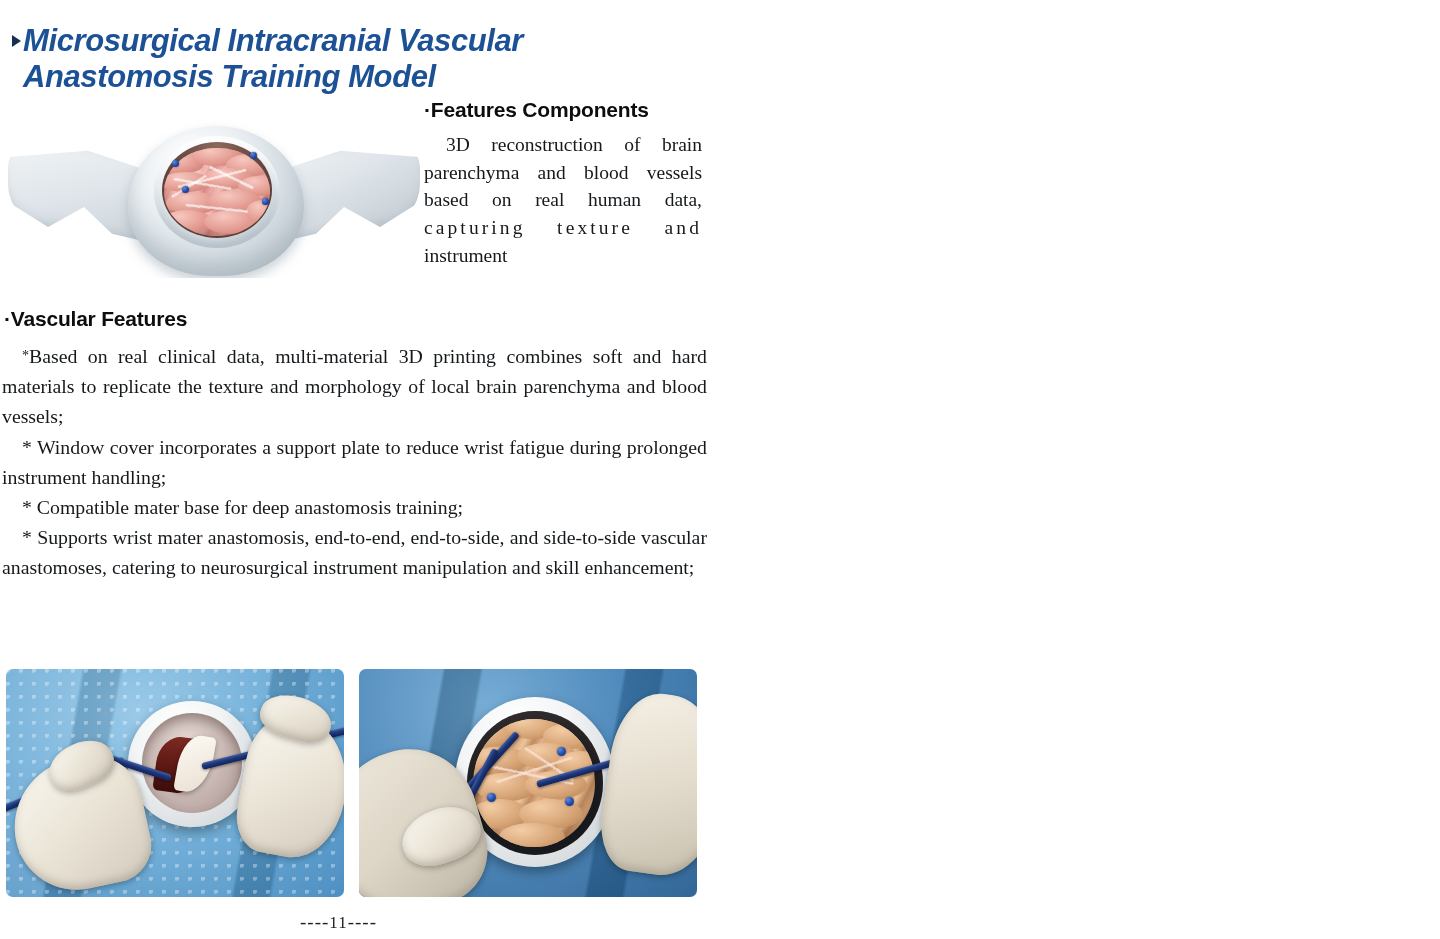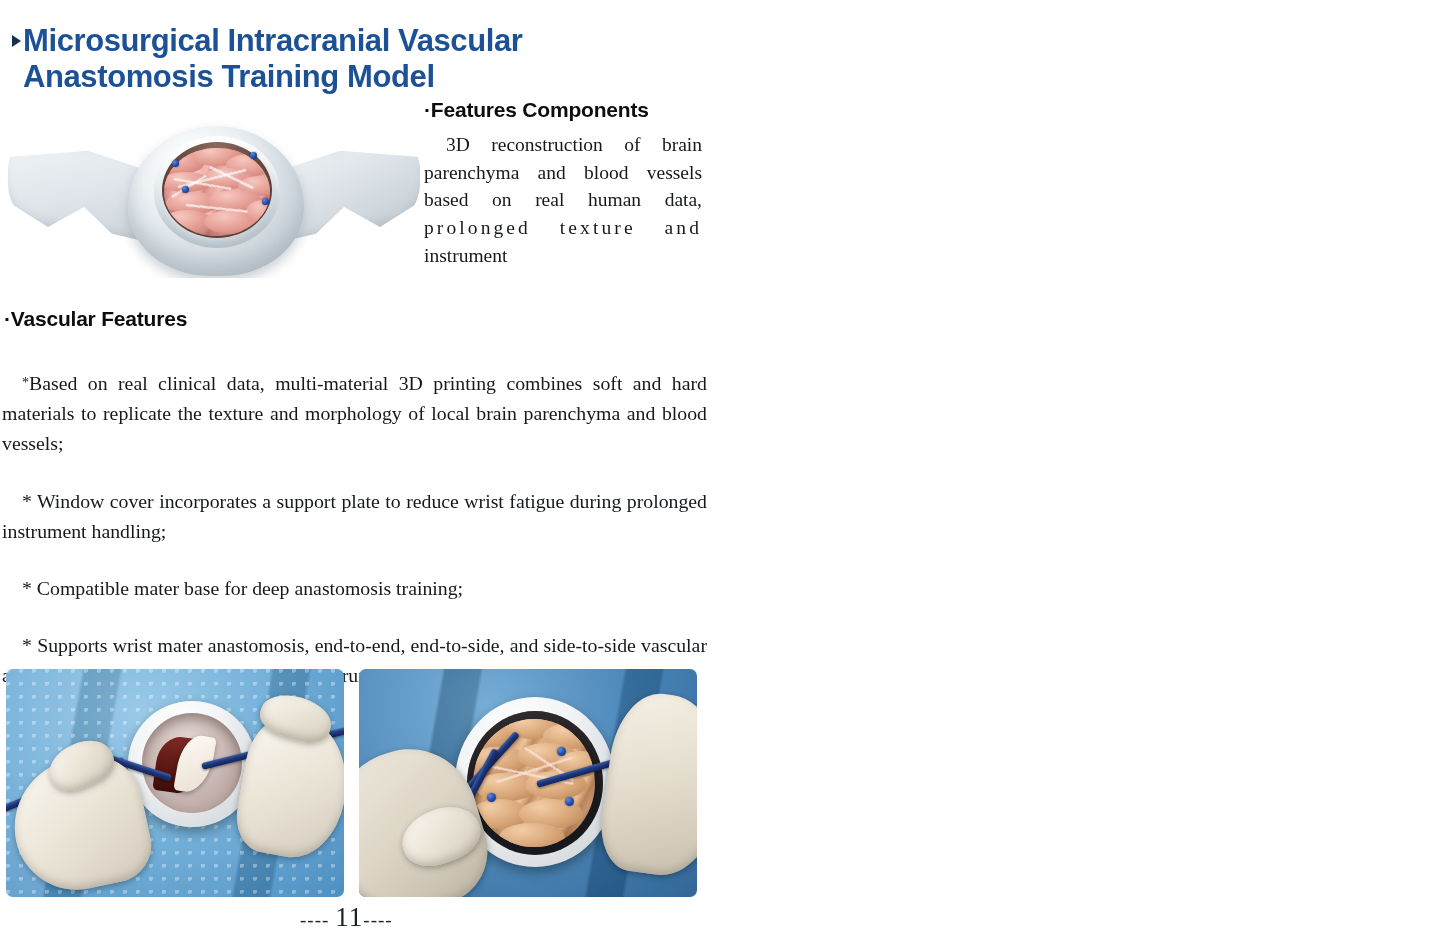--- a/index.html
+++ b/index.html
@@ -32,21 +32,21 @@
   }
   .tri {
     display: inline-block;
     width: 0; height: 0;
     border-left: 9px solid #15314f;
     border-top: 6px solid transparent;
     border-bottom: 6px solid transparent;
     margin-right: 2px;
     flex: 0 0 auto;
   }
-  .title-left  { left: 12px; top: 2px; width: 600px; font-size: 31px; }
+  .title-left  { left: 12px; top: 2px; width: 600px; font-size: 31px; font-style: italic; }
   .title-left .tri { margin-top: 12px; }
 
   
   .subhead {
     position: absolute;
     font-family: "Liberation Sans", sans-serif;
     font-weight: bold;
     color: #0d0d0d;
     font-size: 21px;
     letter-spacing: -0.2px;
@@ -71,35 +71,35 @@
     text-indent: 22px;
   }
   #pc-body-l .spaced { letter-spacing: 3.1px; }
 
   #pf-head-l { left: 4px; top: 307px; }
   #pf-body-l {
     left: 2px; top: 341px; width: 705px;
     font-size: 19.8px; line-height: 1.525;
   }
   #pf-body-l p { margin: 0; text-align: justify; }
-  #pf-body-l p.ind { text-indent: 20px; margin-top: 27px; }
+  #pf-body-l p.ind { text-indent: 20px; }
   #pf-body-l sup.star { font-size: 14px; vertical-align: 3px; }
 
   
   .pgnum {
     position: absolute;
     bottom: 6px;
     font-family: "Liberation Serif", serif;
     font-size: 19px;
     color: #1b2226;
     letter-spacing: 1px;
     white-space: nowrap;
   }
   .pgnum-l { left: 300px; }
-  .pgnum b { font-weight: normal; font-size: 27px; margin-left: 6px; }
+  .pgnum b { font-weight: normal; font-size: 17px; }
 
   
   .fig { position: absolute; overflow: hidden; }
 
   
   #fig-brain { left: 4px; top: 108px; width: 420px; height: 170px; background:#fff; }
   .bm-wrap { position:absolute; inset:0; }
   .bm-wing {
     position: absolute;
     background: linear-gradient(160deg,#f2f5f7 0%,#dfe5ea 45%,#c3ccd3 100%);
@@ -276,21 +276,21 @@
         <div class="bm-pin" style="left:178px; top:78px;"></div>
         <div class="bm-pin" style="left:258px; top:90px;"></div>
       </div>
     </div>
 
     <div class="subhead" id="pc-head-l">
       <span class="dot">·</span><span>Features Components</span>
     </div>
     <div class="body-txt" id="pc-body-l">
       <span>3D reconstruction of brain parenchyma and blood vessels based on real human data,</span>
-      <span class="spaced">prolonged texture and</span>
+      <span class="spaced">capturing texture and</span>
       <span>instrument</span>
     </div>
 
     <div class="subhead" id="pf-head-l">
       <span class="dot">·</span><span>Vascular Features</span>
     </div>
     <div class="body-txt" id="pf-body-l">
       <p class="ind"><sup class="star">*</sup><span>Based on real clinical data, multi-material 3D printing combines soft and hard materials to replicate the texture and morphology of local brain parenchyma and blood vessels;</span></p>
       <p class="ind"><span>* Window cover incorporates a support plate to reduce wrist fatigue during prolonged instrument handling;</span></p>
       <p class="ind"><span>* Compatible mater base for deep anastomosis training;</span></p>

